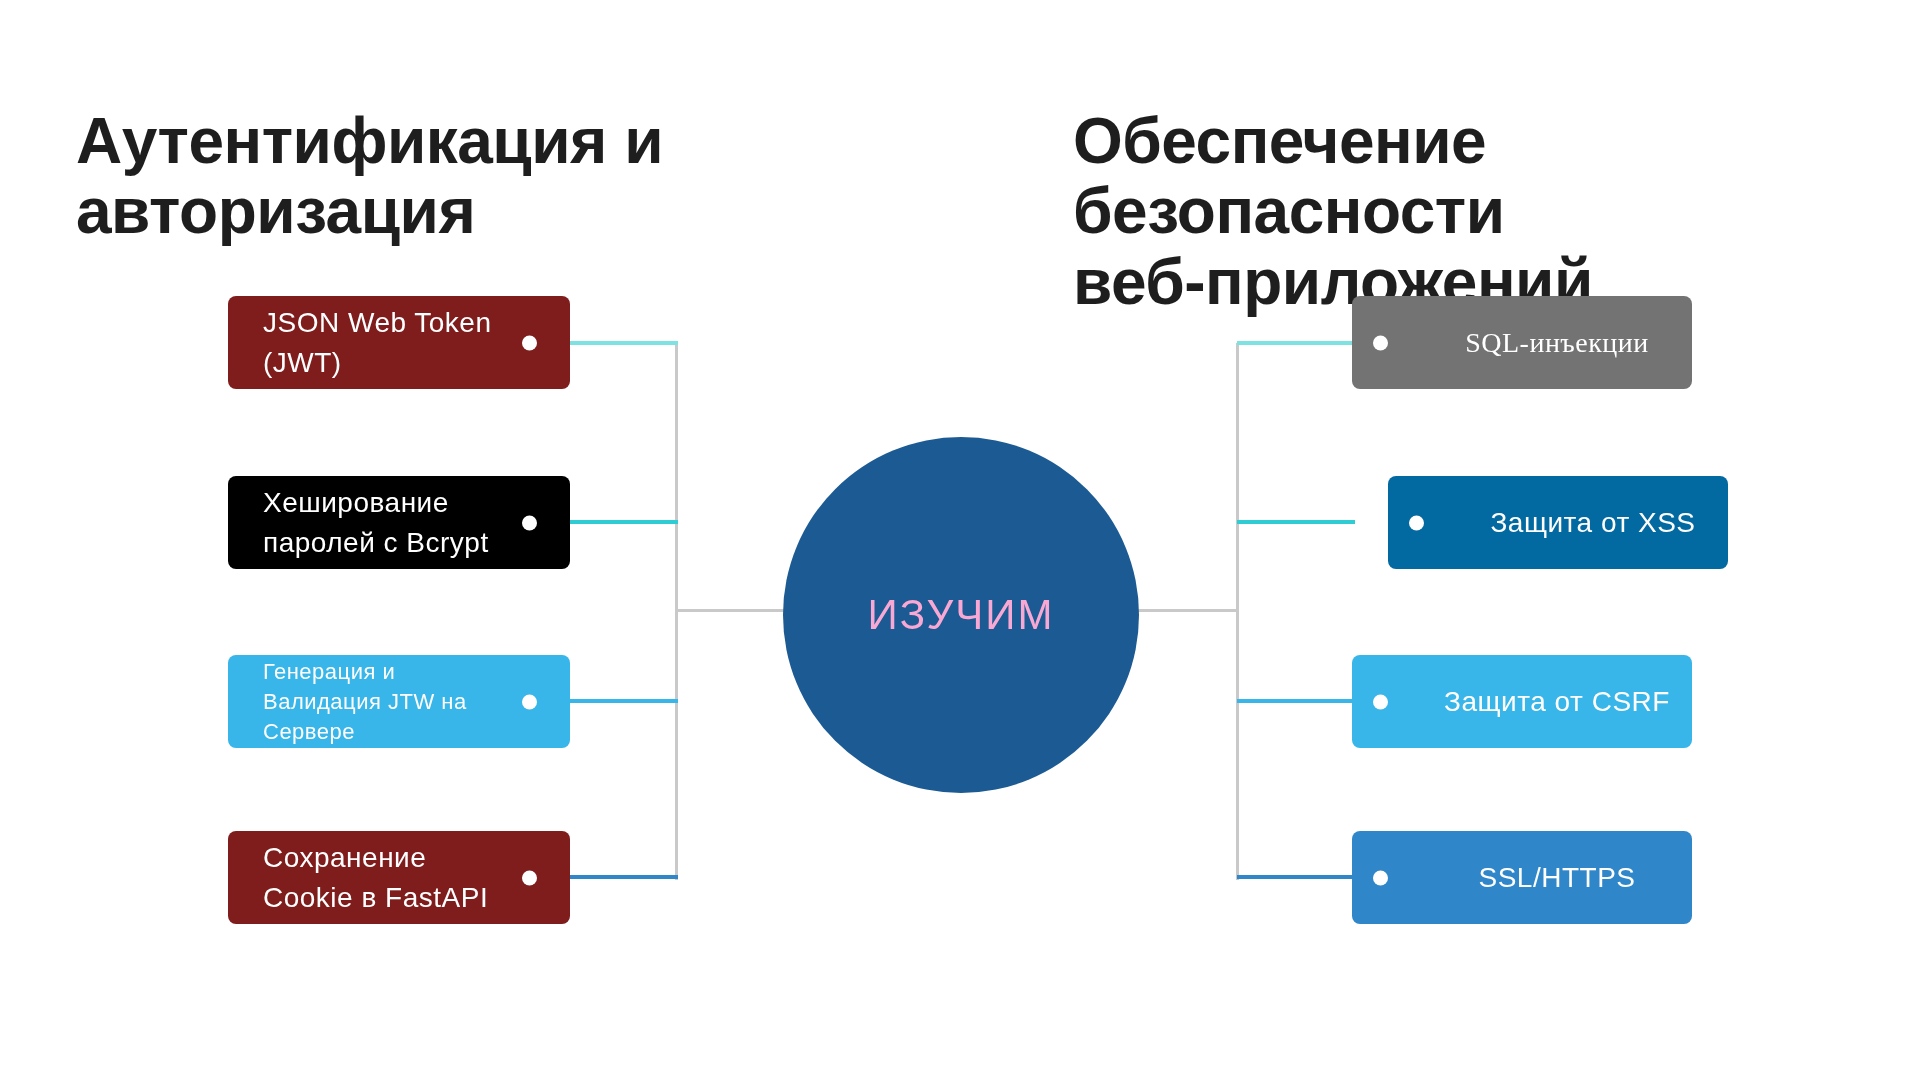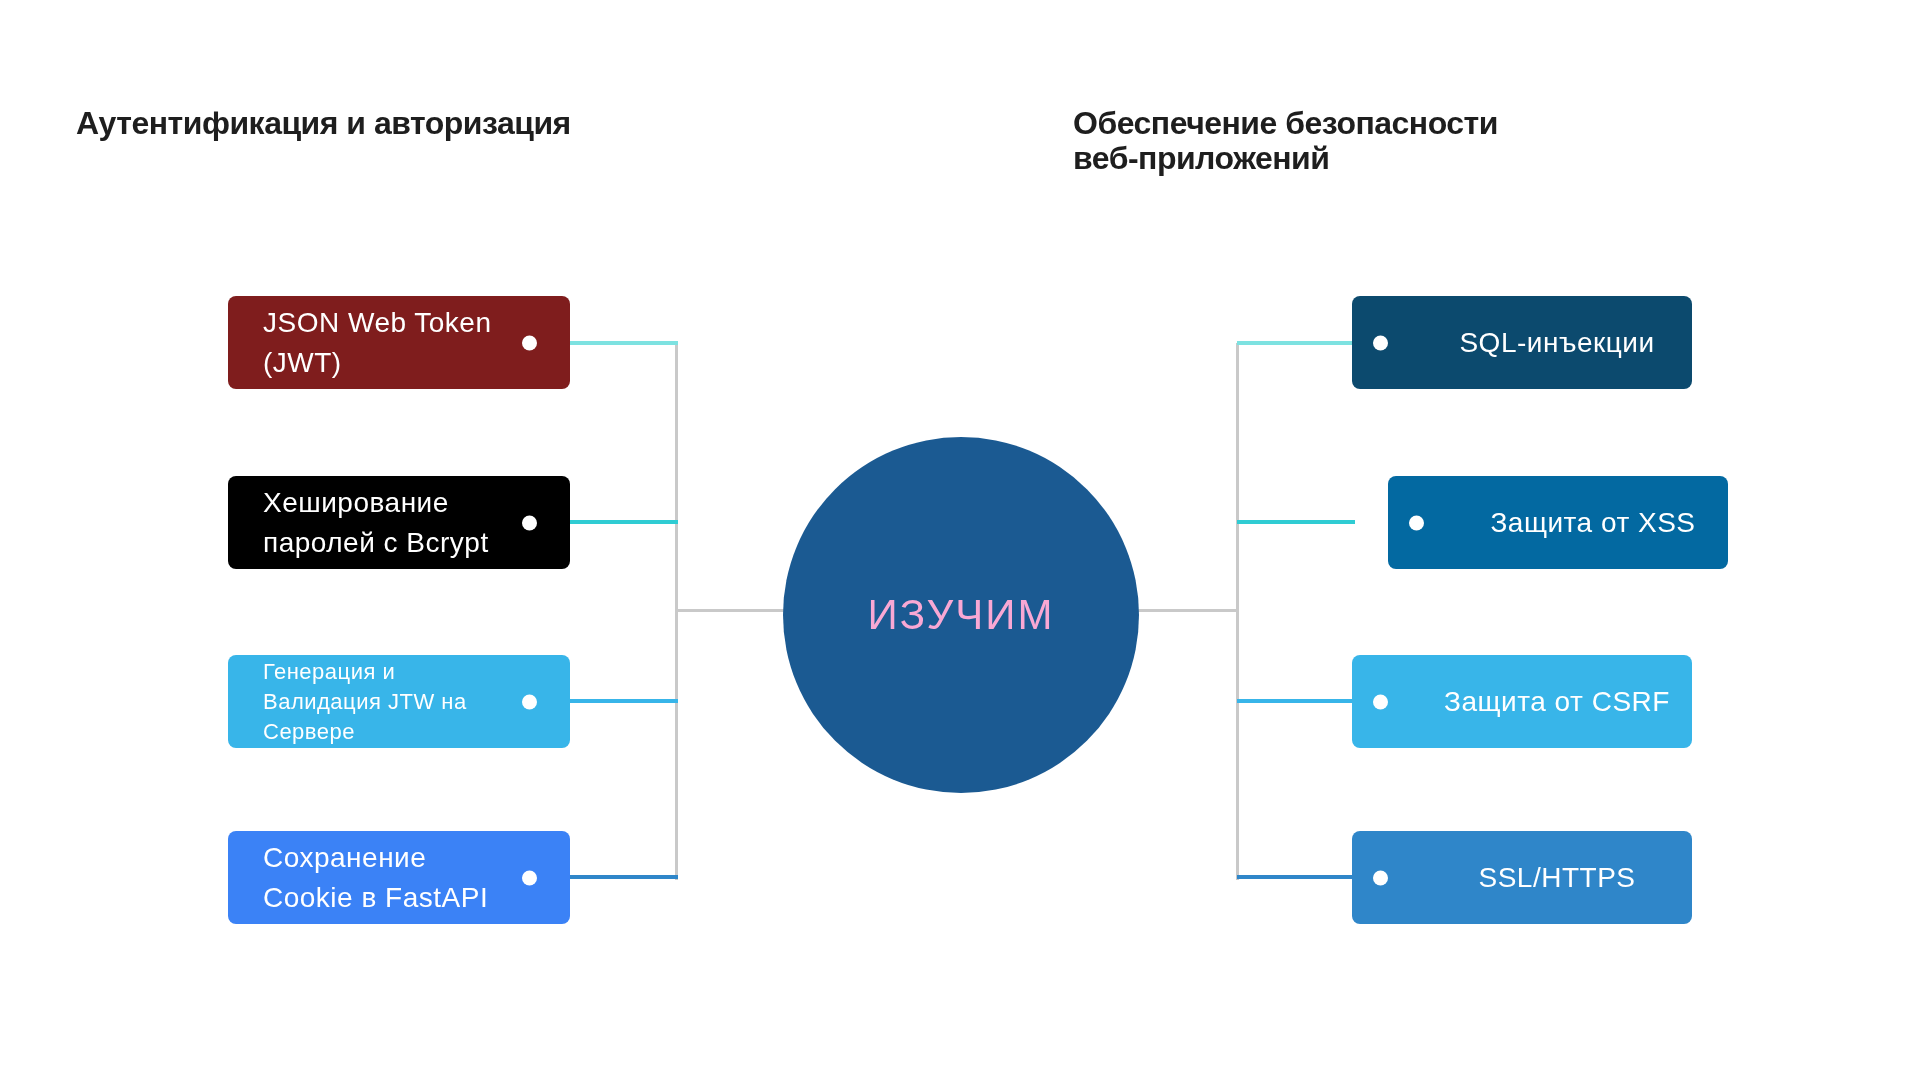--- a/index.html
+++ b/index.html
@@ -7,21 +7,21 @@
   body {
     font-family: "Liberation Sans", "DejaVu Sans", sans-serif;
     background: #ffffff;
     position: relative;
     overflow: hidden;
   }
   .canvas { position: absolute; inset: 0; }
 
   .branch-title {
     position: absolute;
-    font-size: 32px;
+    font-size: 64px;
     font-weight: 700;
     color: #1e1e1e;
     letter-spacing: -0.5px;
     line-height: 1.1;
     white-space: pre-line;
   }
   .title-left  { left: 76px;  top: 106px; width: 820px; text-align: left; }
   .title-right { left: 1073px; top: 106px; width: 800px; text-align: left; }
 
   .node-box {
@@ -133,27 +133,27 @@
     <span class="label">Хеширование
 паролей с Bcrypt</span>
     <span class="dot"></span>
   </div>
   <div class="node-box left-box row3 small-label" style="background-color: rgb(56, 181, 233); align-items: center;">
     <span class="label">Генерация и
 Валидация JTW на
 Сервере</span>
     <span class="dot"></span>
   </div>
-  <div class="node-box left-box row4" style="background-color: #3b82f6;">
+  <div class="node-box left-box row4" style="background-color: #7f1d1d;">
     <span class="label">Сохранение
 Cookie в FastAPI</span>
     <span class="dot"></span>
   </div>
 
-  <div class="node-box right-box row1" style="background-color: #0c4a6e;">
+  <div class="node-box right-box row1" style="background-color: #737373; font-family: Liberation Serif, serif;">
     <span class="dot"></span>
     <span class="label">SQL-инъекции</span>
   </div>
   <div class="node-box right-box row2" style="background-color: #0369a1; margin-left: 36px;">
     <span class="dot"></span>
     <span class="label">Защита от XSS</span>
   </div>
   <div class="node-box right-box row3" style="background-color: rgb(56, 181, 233);">
     <span class="dot"></span>
     <span class="label">Защита от CSRF</span>

